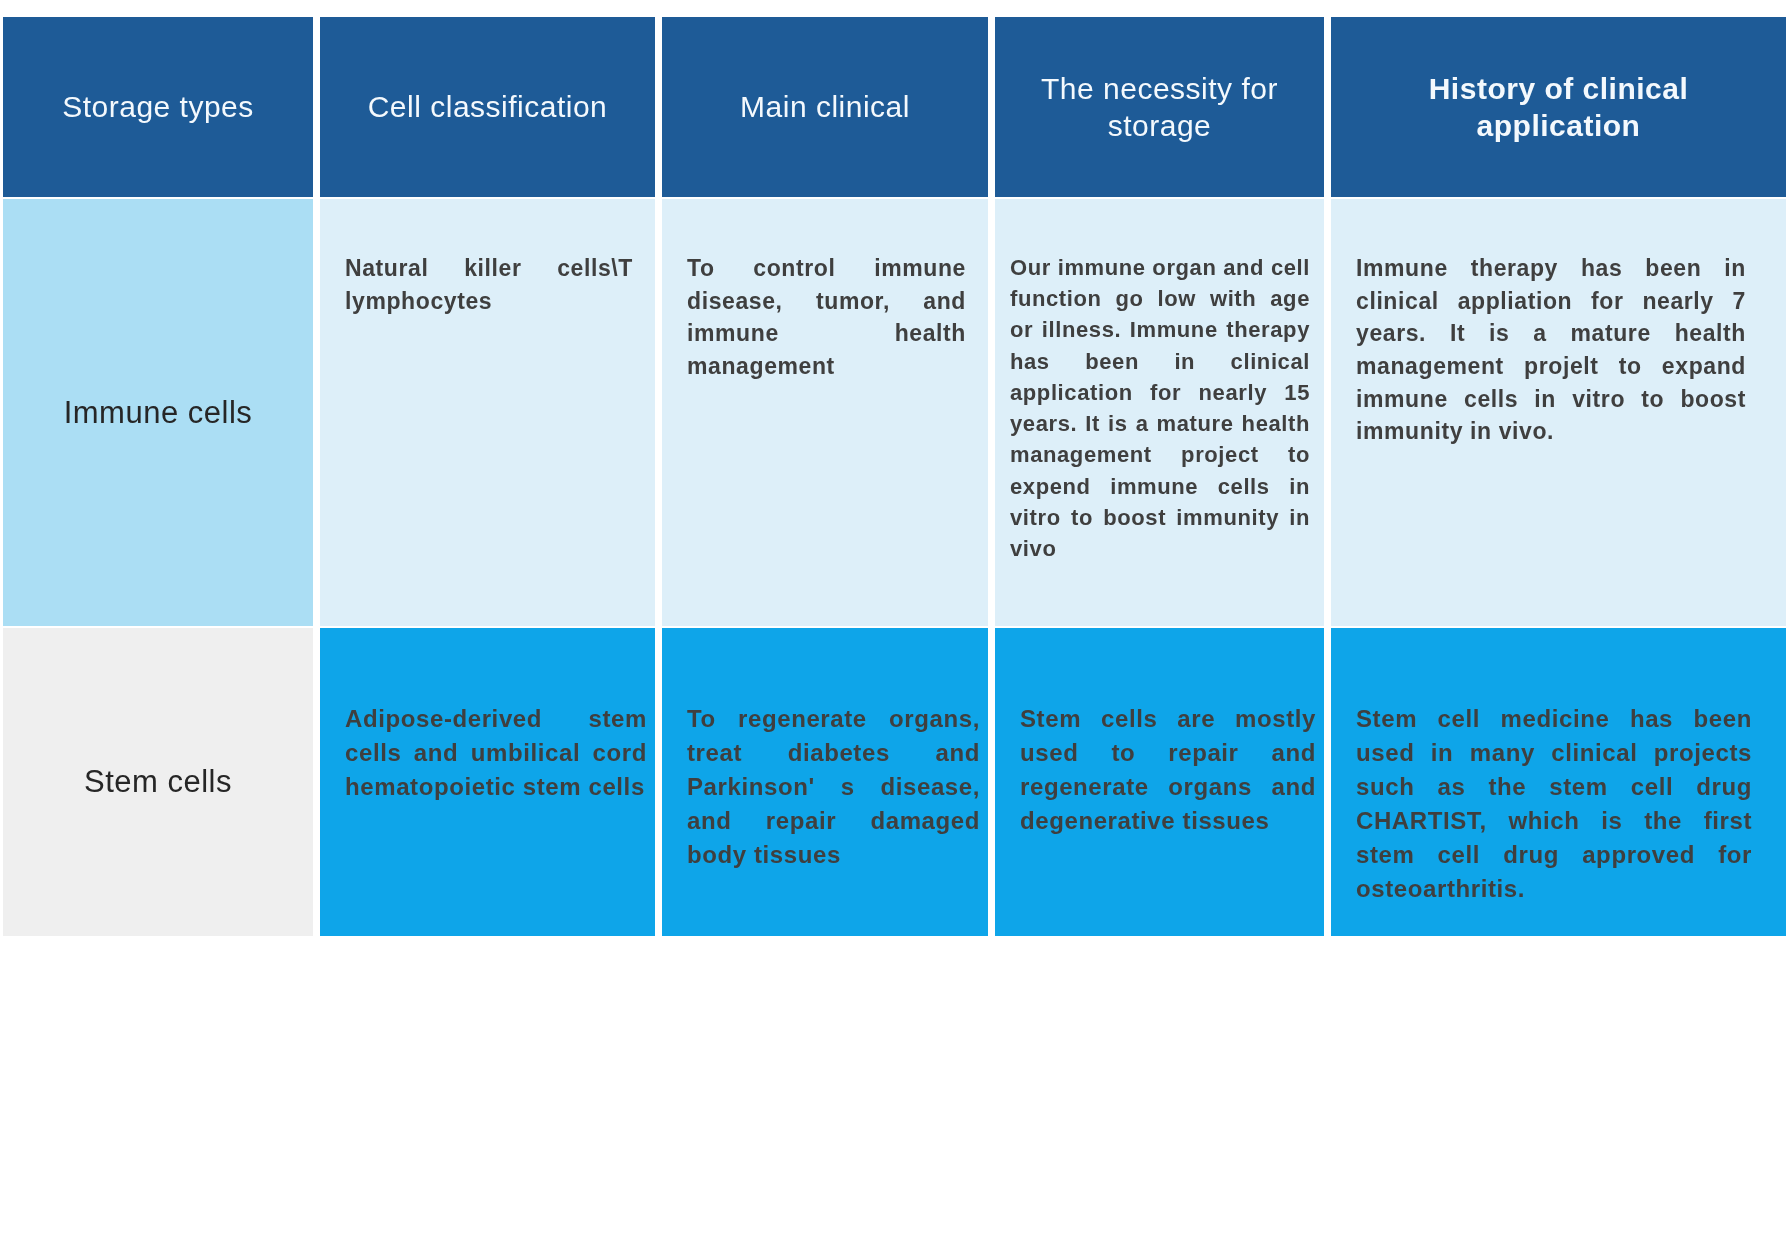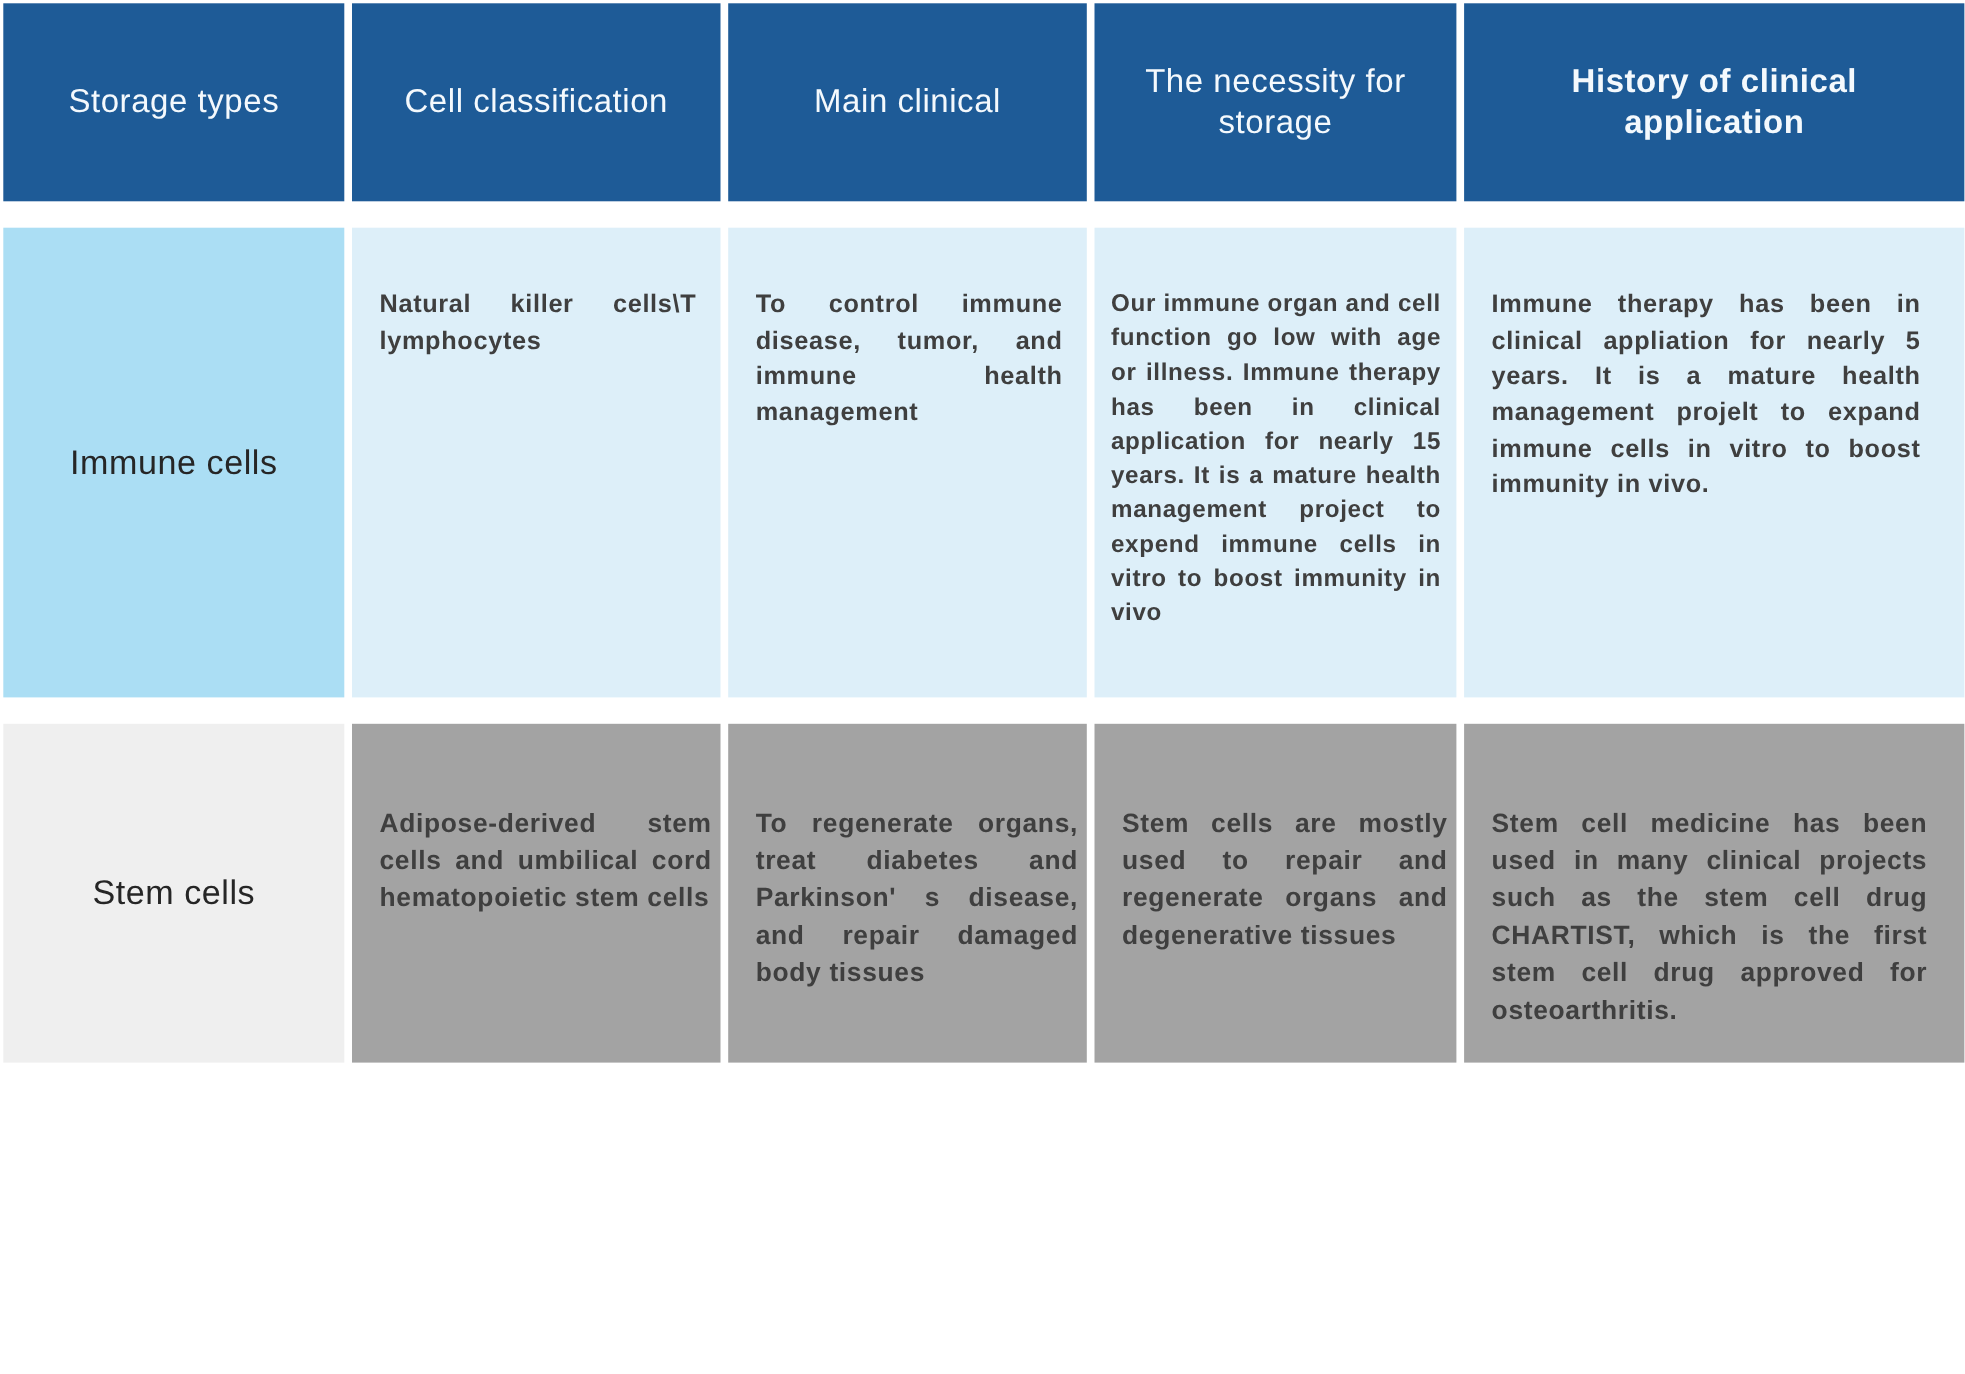--- a/index.html
+++ b/index.html
@@ -8,22 +8,22 @@
     background: #ffffff;
     width: 1786px;
     height: 1249px;
     overflow: hidden;
     font-family: "Liberation Sans", "DejaVu Sans", sans-serif;
   }
   .tbl {
     display: grid;
     grid-template-columns: 310px 335px 326px 329px 455px;
     grid-template-rows: 180px 427px 308px;
-    gap: 24px 7px;
-    margin: 3px 0 0 3px;
+    gap: 2px 7px;
+    margin: 17px 0 0 3px;
   }
   .cell {
     box-sizing: border-box;
   }
   
   .th {
     background: #1e5b97;
     color: #f4f9fd;
     font-size: 30px;
     font-weight: 300;
@@ -51,21 +51,21 @@
   
   .body-cell {
     font-weight: 700;
     color: #3f3f3f;
     text-align: justify;
     text-justify: inter-character;
     line-height: 1.42;
     letter-spacing: 0.6px;
   }
   .r1 { background: #ddeff9; padding: 53px 22px 20px 25px; }
-  .r2 { background: #a3a3a3; padding: 74px 8px 20px 25px; }
+  .r2 { background: #0ea5e9; padding: 74px 8px 20px 25px; }
   .fs-classification1 { font-size: 23px; }
   .fs-function1      { font-size: 23px; }
   .fs-necessity1     { font-size: 22px; padding-left: 15px; padding-right: 14px; }
   .fs-history1       { font-size: 23px; padding-right: 40px; }
   .r2.body-cell      { font-size: 24px; }
   .fs-history2       { padding-right: 34px; }
 </style>
 </head>
 <body>
 
@@ -74,21 +74,21 @@
   <div class="cell th">Storage types</div>
   <div class="cell th">Cell classification</div>
   <div class="cell th">Main clinical</div>
   <div class="cell th">The necessity for storage</div>
   <div class="cell th wide">History of clinical application</div>
 
   <div class="cell label-cell r1-label">Immune cells</div>
   <div class="cell body-cell r1 fs-classification1">Natural killer cells\T lymphocytes</div>
   <div class="cell body-cell r1 fs-function1">To control immune disease, tumor, and immune health management</div>
   <div class="cell body-cell r1 fs-necessity1">Our immune organ and cell function go low with age or illness.  Immune therapy has been in clinical application for nearly 15 years.  It is a mature health management project to expend immune cells in vitro to boost immunity in vivo</div>
-  <div class="cell body-cell r1 fs-history1">Immune therapy has been in clinical appliation for nearly 5 years. It is a mature health management projelt to expand immune cells in vitro to boost immunity in vivo.</div>
+  <div class="cell body-cell r1 fs-history1">Immune therapy has been in clinical appliation for nearly 7 years. It is a mature health management projelt to expand immune cells in vitro to boost immunity in vivo.</div>
 
   <div class="cell label-cell r2-label">Stem cells</div>
   <div class="cell body-cell r2">Adipose-derived stem cells and umbilical cord hematopoietic stem cells</div>
   <div class="cell body-cell r2">To regenerate organs, treat diabetes and Parkinson' s disease, and repair damaged body tissues</div>
   <div class="cell body-cell r2">Stem cells are mostly used to repair and regenerate organs and degenerative tissues</div>
   <div class="cell body-cell r2 fs-history2">Stem cell medicine has been used in many clinical projects such as the stem cell drug CHARTIST, which is the first stem cell drug approved for osteoarthritis.</div>
 
 </div>
 
 </body></html>

